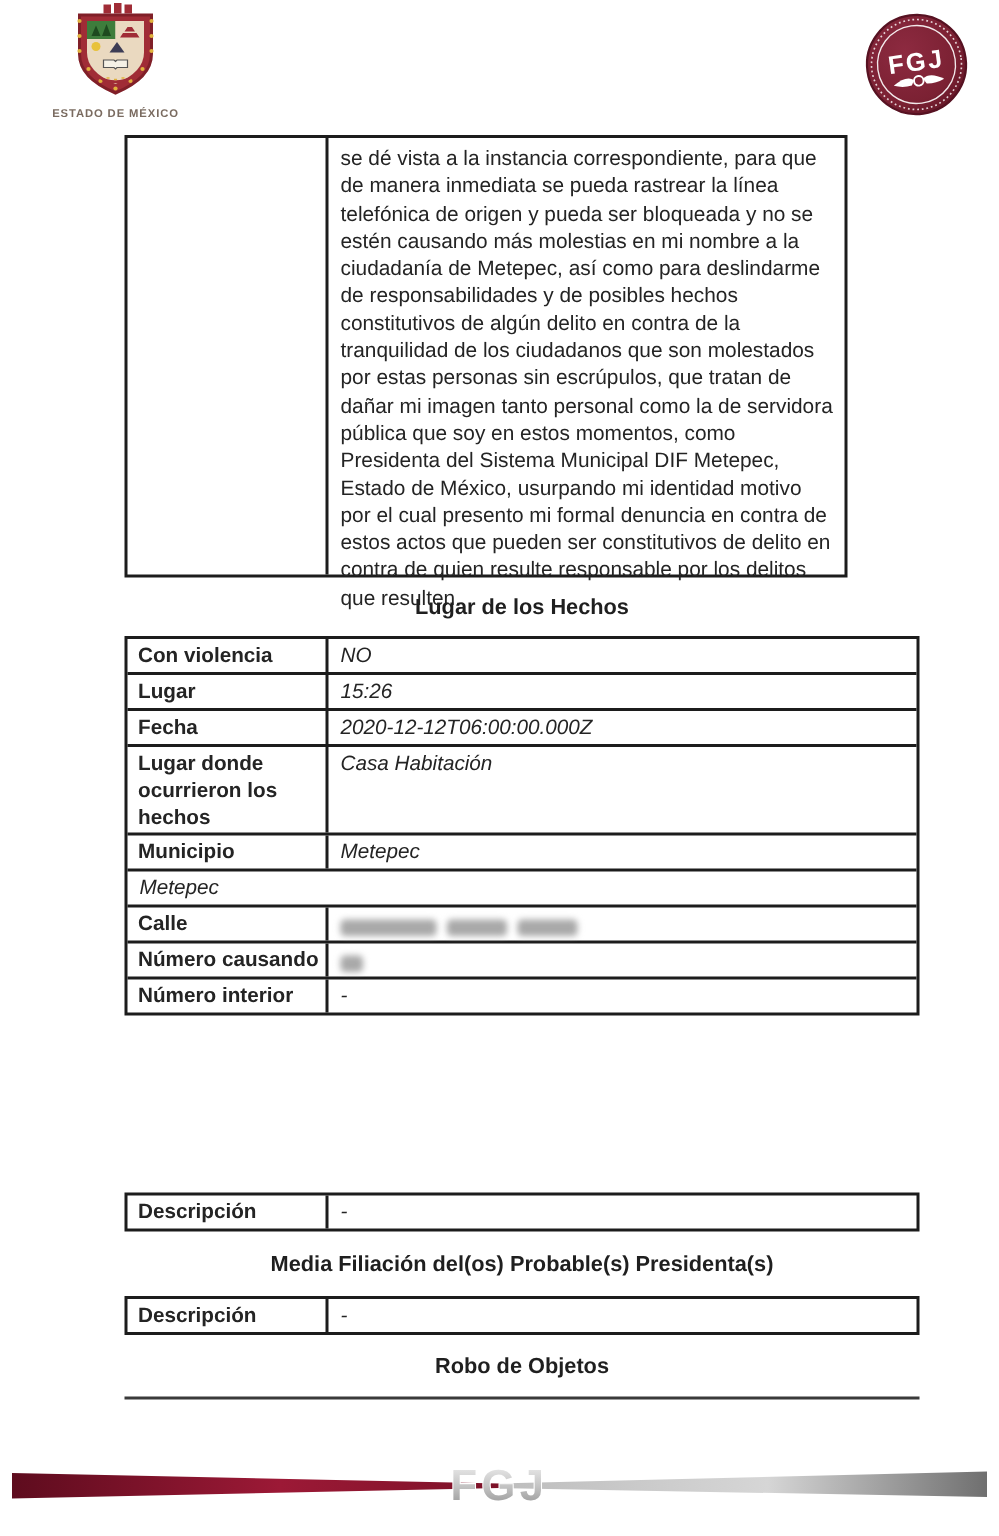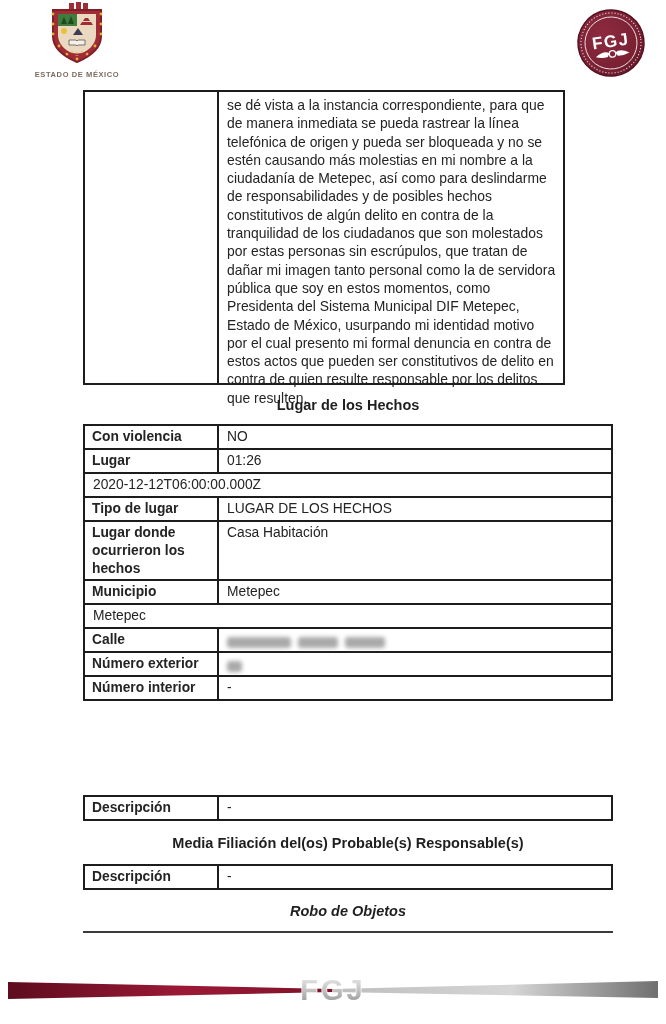--- a/index.html
+++ b/index.html
@@ -30,35 +30,35 @@
     font-size:13.9px;line-height:18.3px;color:#242424;
   }
   
   .sec-heading{
     position:absolute;left:83px;width:530px;text-align:center;
     font-size:14.5px;font-weight:bold;color:#1f1f1f;white-space:nowrap;
   }
   .h-lugar{top:397px;}
   .h-prob{top:763px;margin-top:37px;}
   .h-media{top:835px;}
-  .h-robo{top:903px;font-style:italic;}
+  .h-robo{top:903px;}
   
   .doc-table{
     position:absolute;left:83px;width:530px;box-sizing:border-box;
     border:2px solid #1c1c1c;background:#fff;
   }
   .tbl-lugar{top:424px;}
   .tbl-prob{top:795px;}
   .tbl-media{top:864px;}
   .trow{display:flex;min-height:22px;border-top:2px solid #1c1c1c;}
   .trow:first-child{border-top:none;}
   .trow.tall{min-height:57px;}
   .tcell{box-sizing:border-box;font-size:13.8px;line-height:17.8px;padding:2px 4px;}
   .tlabel{width:134px;border-right:2px solid #1c1c1c;font-weight:bold;padding-left:7px;}
-  .tvalue{flex:1;padding-left:8px;}
+  .tvalue{flex:1;padding-left:8px;font-style:italic;}
   
   .redact{
     display:inline-block;height:11px;margin-right:7px;margin-top:4px;
     background:#a9a9a9;border-radius:3px;filter:blur(2.2px);vertical-align:middle;
   }
   
   .next-table-rule{
     position:absolute;left:83px;top:931px;width:530px;height:2px;background:#3a3a3a;
   }
   
@@ -143,63 +143,60 @@
   </div>
 
   <div class="sec-heading h-lugar">Lugar de los Hechos</div>
   <div class="doc-table tbl-lugar">
       <div class="trow">
         <div class="tcell tlabel">Con violencia</div>
         <div class="tcell tvalue">NO</div>
       </div>
       <div class="trow">
         <div class="tcell tlabel">Lugar</div>
-        <div class="tcell tvalue">01:26</div>
-      </div>
-      <div class="trow">
+        <div class="tcell tvalue">15:26</div>
+      </div>
+      <div class="trow">
+        <div class="tcell tlabel">Fecha</div>
         <div class="tcell tvalue">2020-12-12T06:00:00.000Z</div>
-      </div>
-      <div class="trow">
-        <div class="tcell tlabel">Tipo de lugar</div>
-        <div class="tcell tvalue">LUGAR DE LOS HECHOS</div>
       </div>
       <div class="trow tall">
         <div class="tcell tlabel">Lugar donde ocurrieron los hechos</div>
         <div class="tcell tvalue">Casa Habitación</div>
       </div>
       <div class="trow">
         <div class="tcell tlabel">Municipio</div>
         <div class="tcell tvalue">Metepec</div>
       </div>
       <div class="trow">
         <div class="tcell tvalue">Metepec</div>
       </div>
       <div class="trow">
         <div class="tcell tlabel">Calle</div>
         <div class="tcell tvalue"><span class="redact" style="width: 64px;"></span><span class="redact" style="width: 40px;"></span><span class="redact" style="width: 40px;"></span></div>
       </div>
       <div class="trow">
-        <div class="tcell tlabel">Número exterior</div>
+        <div class="tcell tlabel">Número causando</div>
         <div class="tcell tvalue"><span class="redact" style="width: 15px;"></span></div>
       </div>
       <div class="trow">
         <div class="tcell tlabel">Número interior</div>
         <div class="tcell tvalue">-</div>
       </div>
     </div>
 
   <div class="sec-heading h-prob">Probables Responsables</div>
   <div class="doc-table tbl-prob">
       <div class="trow">
         <div class="tcell tlabel">Descripción</div>
         <div class="tcell tvalue">-</div>
       </div>
     </div>
 
-  <div class="sec-heading h-media">Media Filiación del(os) Probable(s) Responsable(s)</div>
+  <div class="sec-heading h-media">Media Filiación del(os) Probable(s) Presidenta(s)</div>
   <div class="doc-table tbl-media">
       <div class="trow">
         <div class="tcell tlabel">Descripción</div>
         <div class="tcell tvalue">-</div>
       </div>
     </div>
 
   <div class="sec-heading h-robo">Robo de Objetos</div>
   <div class="next-table-rule"></div>
 

